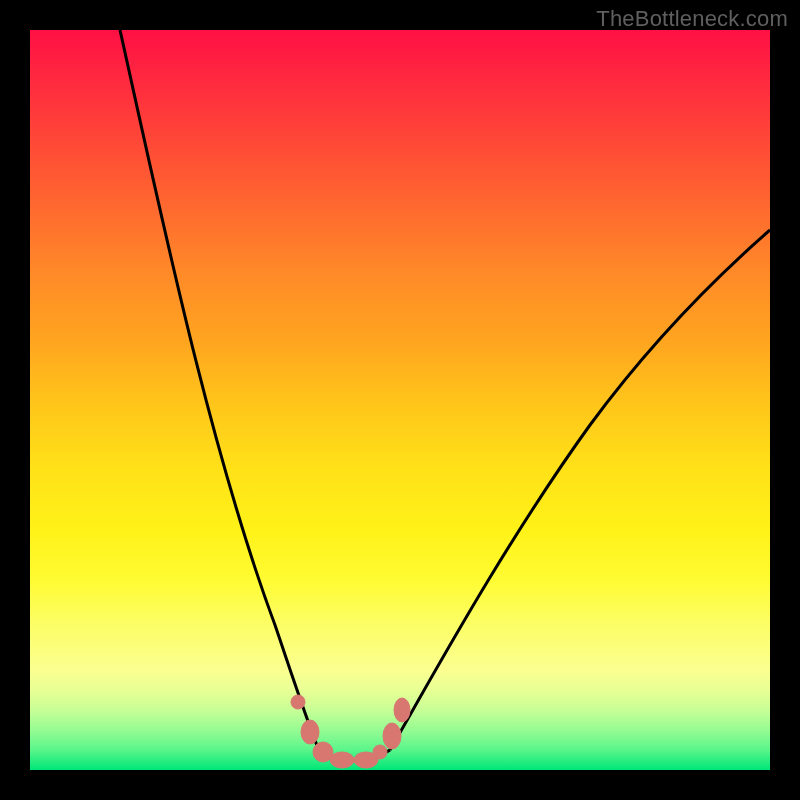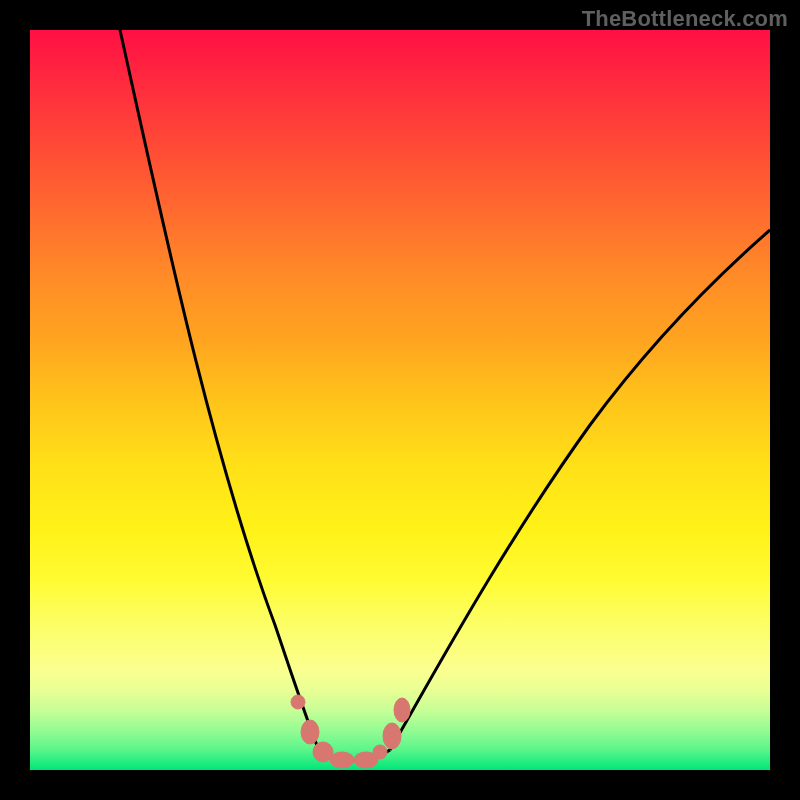--- a/index.html
+++ b/index.html
@@ -60,21 +60,21 @@
   .curve {
     position: absolute;
     top: 0; left: 0;
     width: 740px; height: 740px;
   }
   .watermark {
     position: absolute;
     top: 6px;
     right: 12px;
     font-size: 22px;
-    font-weight: 700;
+    font-weight: 400;
     color: #5f5f5f;
     letter-spacing: 0.2px;
   }
 </style>
 </head>
 <body>
 
 <div class="frame">
   <div class="watermark">TheBottleneck.com</div>
 

